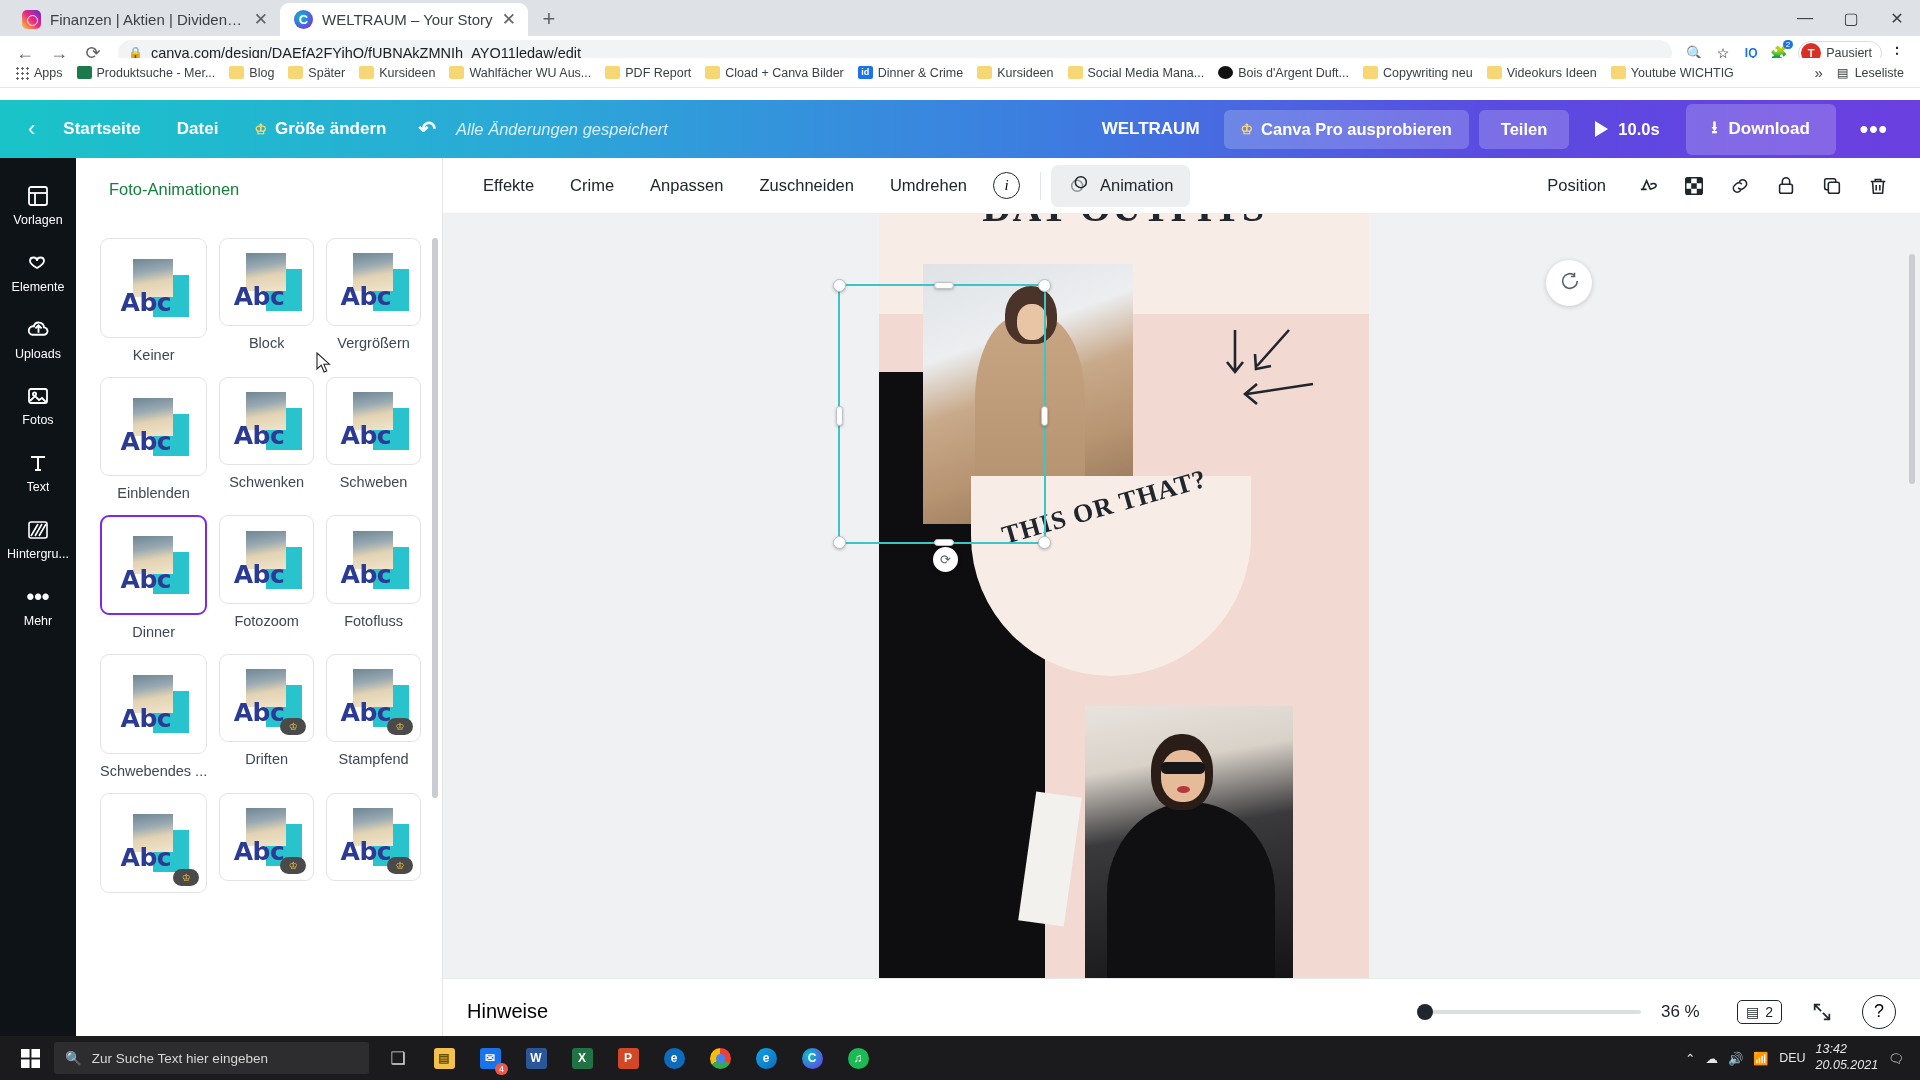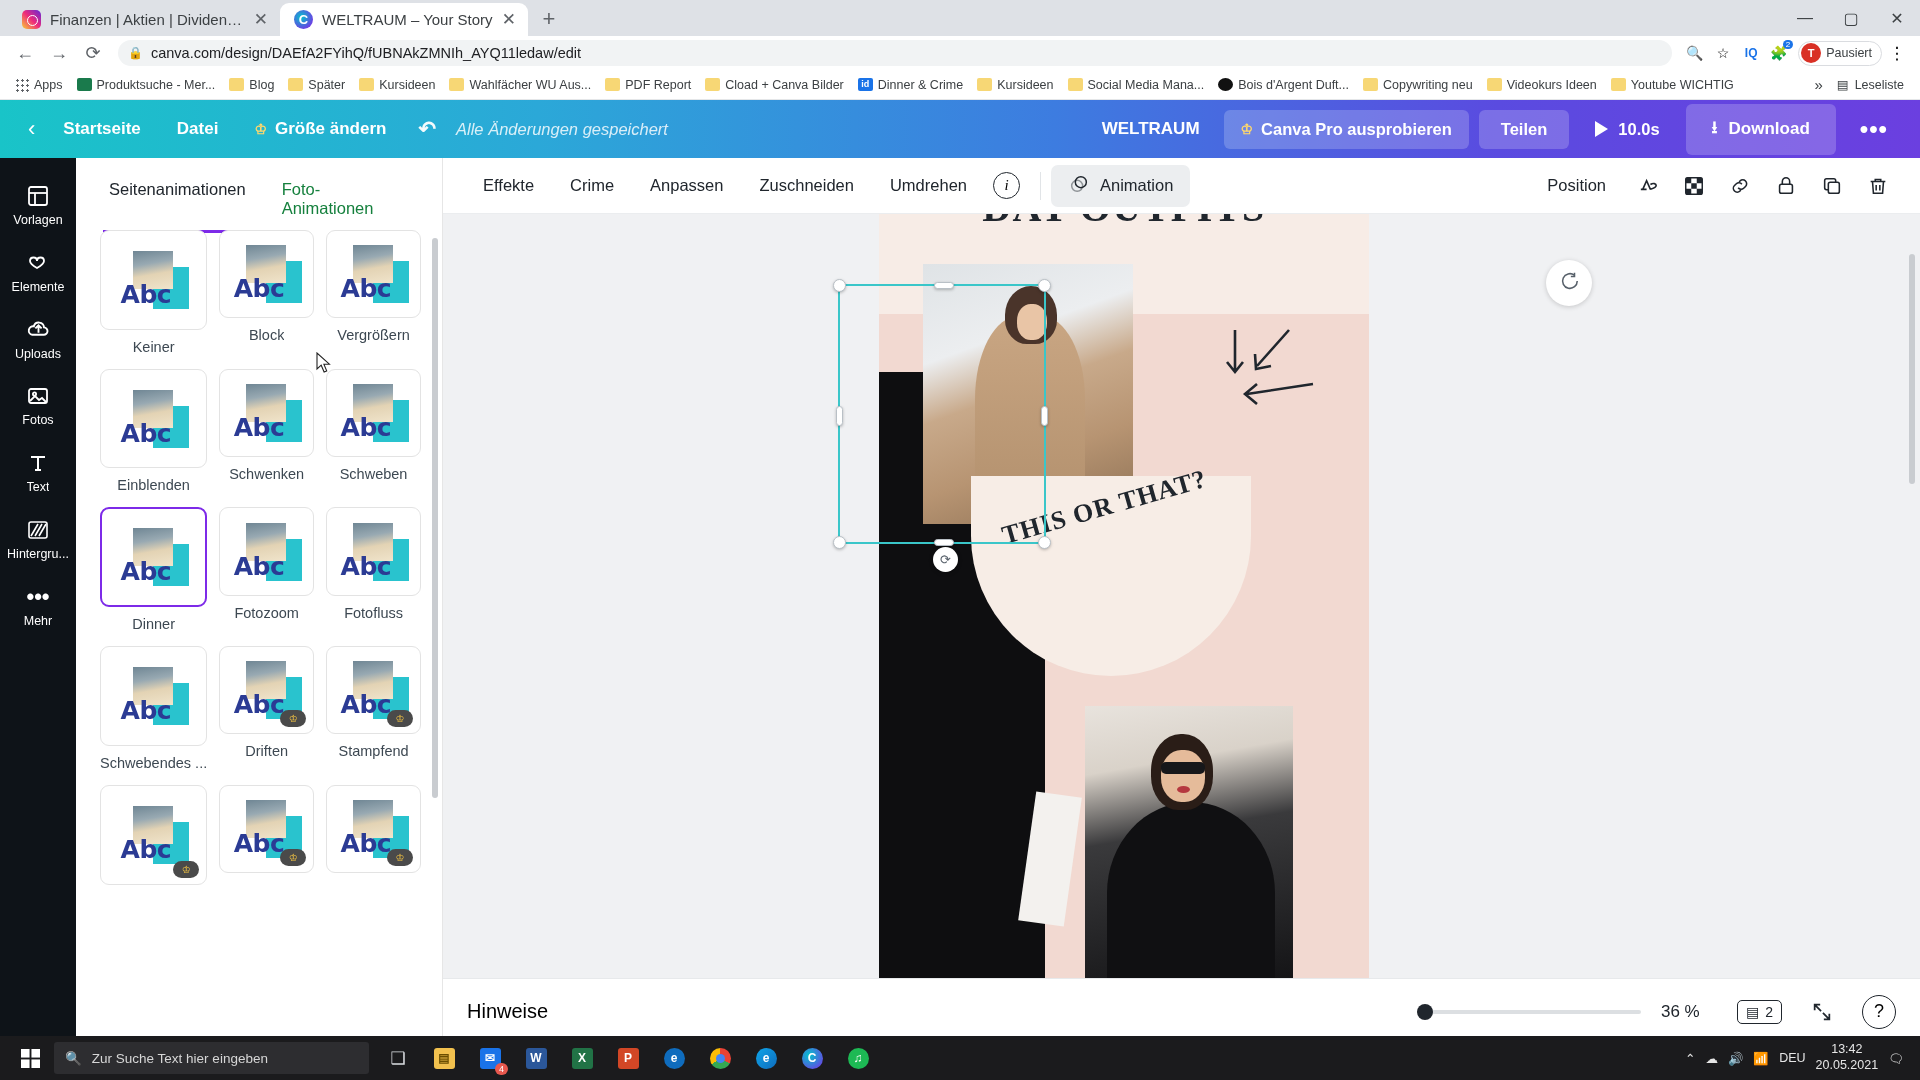--- a/index.html
+++ b/index.html
@@ -72,21 +72,21 @@
     display:flex; align-items:center; gap:5px; background:#fff;
     border:1px solid #dadce0; border-radius:13px; height:25px; padding:0 9px 0 2px;
     font-size:12.5px; color:#3c4043; margin-left:4px;
   }
   .avatar-circ {
     width:20px; height:20px; border-radius:50%; background:#d93025; color:#fff;
     font-size:11px; display:flex; align-items:center; justify-content:center; font-weight:600;
   }
 
   .chrome-bookmarks {
-    position: absolute; top: 70px; left: 0; width: 1920px; height: 30px;
+    position: absolute; top: 58px; left: 0; width: 1920px; height: 30px;
     background: #fff; display: flex; align-items: center; padding: 0 8px; gap: 2px;
     border-bottom: 1px solid #e4e6e8;
     font-size: 12.5px; color: #3c4043; white-space: nowrap;
   }
   .bm {
     display: flex; align-items: center; gap: 5px; padding: 3px 6px; border-radius: 4px;
     cursor: pointer;
   }
   .bm-ico { width: 15px; height: 13px; flex: 0 0 15px; border-radius: 2px; }
   .bm-folder { background: #f7d775; }
@@ -162,21 +162,21 @@
     position: absolute; top: 158px; left: 76px; width: 367px; height: 906px;
     background: #fff; border-right: 1px solid #e6e6e6;
   }
   .panel-tabs { display: flex; gap: 0; padding: 14px 20px 0 27px; }
   .ptab {
     font-size: 16.5px; color: #15803d; padding: 8px 6px 12px; cursor: pointer;
     border-bottom: 3px solid transparent; margin-right: 24px;
   }
   .ptab.active { color: #20262d; border-bottom-color: #7d2ae8; }
   .panel-scroll {
-    position: absolute; top: 52px; left: 0; width: 367px; height: 790px;
+    position: absolute; top: 60px; left: 0; width: 367px; height: 790px;
     overflow: hidden; padding: 20px 22px 0 24px;
   }
   .anim-grid { display: grid; grid-template-columns: repeat(3, 1fr); gap: 14px 12px; }
   .anim-cell { display: flex; flex-direction: column; align-items: center; gap: 9px; cursor: pointer; }
   .anim-thumb {
     width: 100%; aspect-ratio: 1/0.93; border: 1px solid #e3e3e3; border-radius: 9px;
     background: #fff; position: relative; display: flex; align-items: center; justify-content: center;
   }
   .anim-cell.selected .anim-thumb { border: 2px solid #7d2ae8; }
   .thumb-art { position: relative; width: 74px; height: 58px; }
@@ -374,21 +374,21 @@
   }
   .tb-ico {
     width: 46px; height: 44px; display: flex; align-items: center; justify-content: center;
     cursor: pointer; position: relative;
   }
   .tb-badge {
     position: absolute; right: 5px; bottom: 5px; background: #e8584e; color:#fff;
     font-size: 9px; border-radius: 8px; padding: 0 4px; line-height: 12px;
   }
   .tb-right { margin-left: auto; display: flex; align-items: center; gap: 10px; padding-right: 10px; color: #e6e6e6; font-size: 12.5px;}
-  .tb-clock { text-align: center; line-height: 1.25; font-size: 12.5px; }
+  .tb-clock { text-align: left; line-height: 1.25; font-size: 12.5px; font-style: italic; }
   .app-sq { width: 21px; height: 21px; border-radius: 3px; display:flex; align-items:center;
     justify-content:center; font-size: 12px; font-weight:700; color:#fff; }
 </style>
 </head>
 <body>
 
 <div id="root">
 
   <div class="chrome-tabstrip">
     <div style="width:8px"></div>
@@ -591,21 +591,20 @@
       <span class="rail-label">Hintergru...</span>
     </div>
     <div class="rail-item">
       <span class="rail-ico" style="font-size:22px;font-weight:700">•••</span>
       <span class="rail-label">Mehr</span>
     </div>
   </div>
 
   <div class="panel">
     <div class="panel-tabs">
-      <div class="ptab active">Seitenanimationen</div>
       <div class="ptab">Foto-Animationen</div>
     </div>
     <div class="panel-scroll">
       <div class="anim-grid" id="animGrid">
           <div class="anim-cell">
             <div class="anim-thumb">
               <div class="thumb-art">
                 <div class="thumb-teal"></div>
                 <div class="thumb-photo"></div>
                 <div class="thumb-abc">Abc</div>

